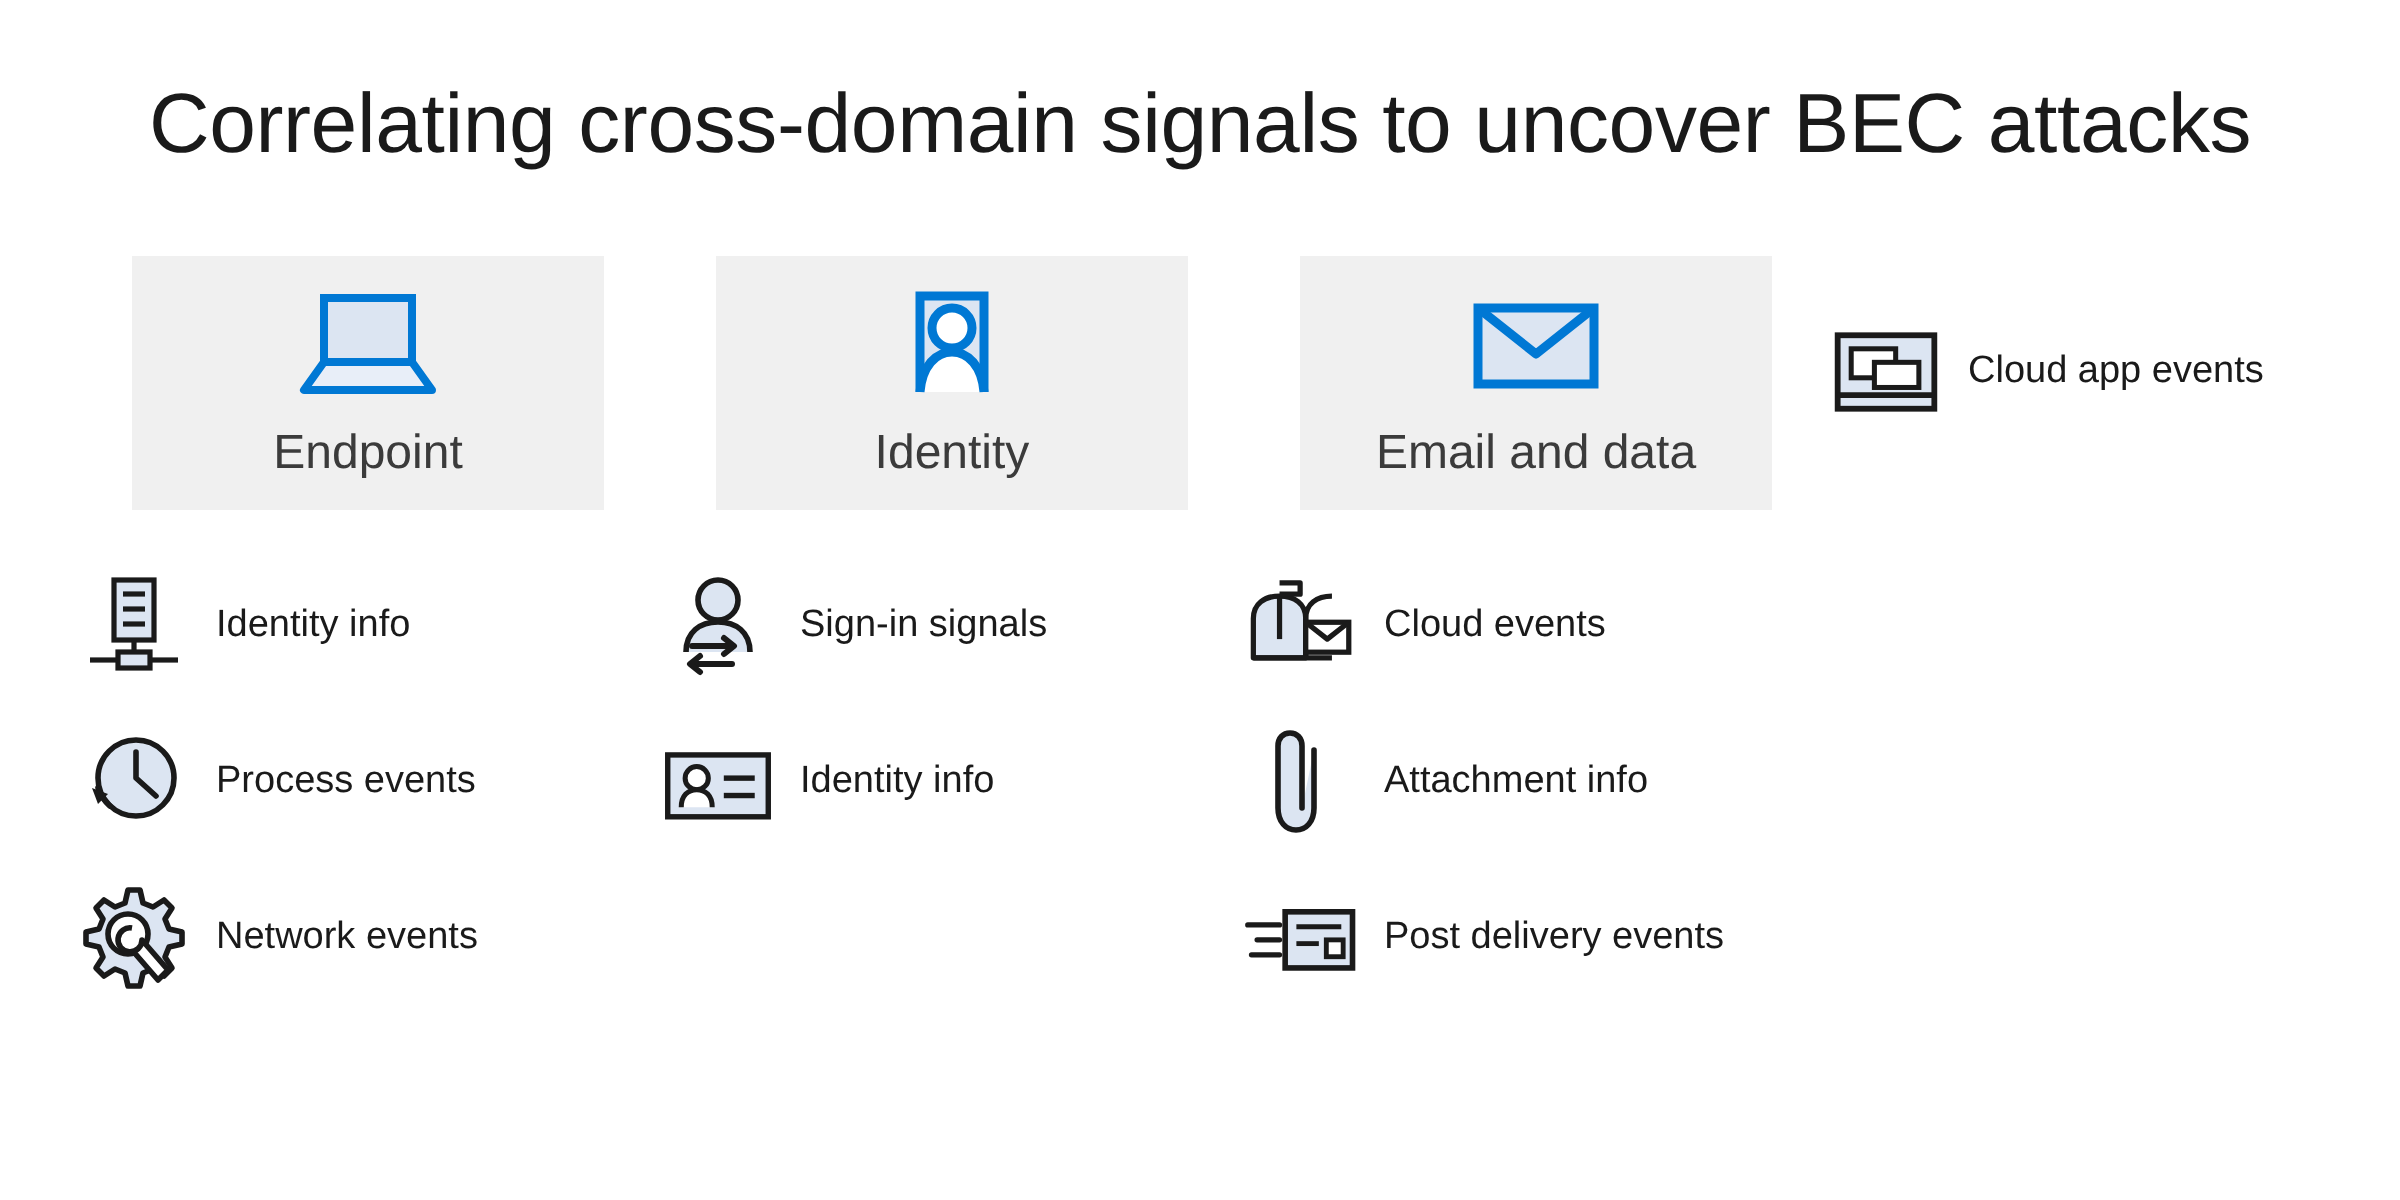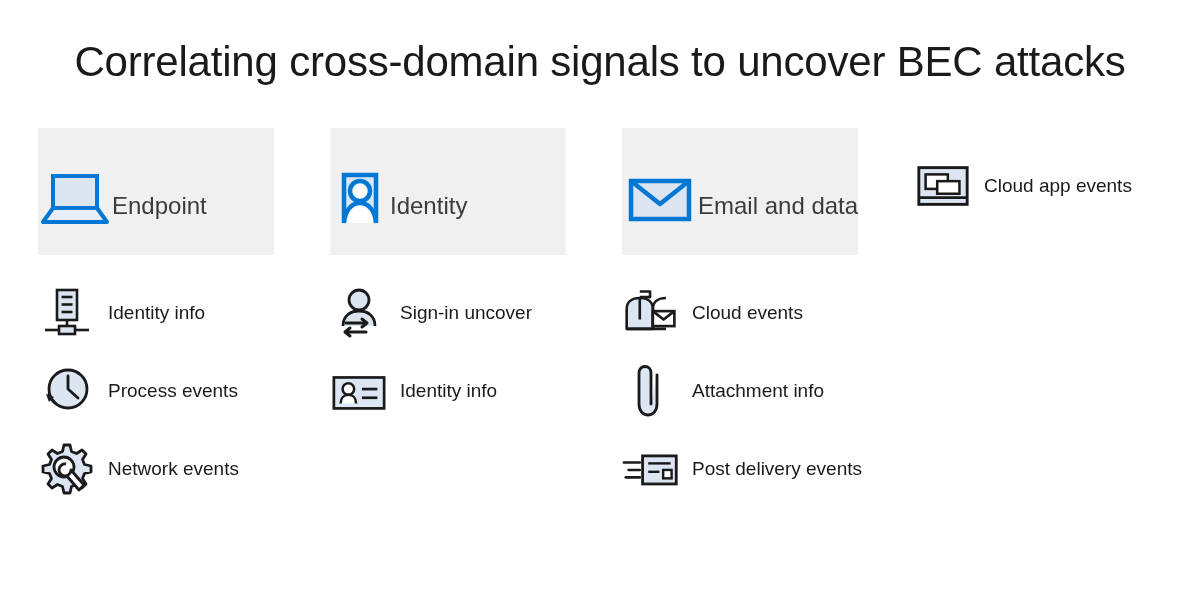--- a/index.html
+++ b/index.html
@@ -37,23 +37,25 @@
     gap: 56px;
   }
   .column { width: 236px; }
 
   
   .card {
     width: 236px;
     height: 127px;
     background: #f0f0f0;
     display: flex;
+    flex-direction: column;
     align-items: center;
     justify-content: flex-start;
     padding-top: 17px;
+    margin-left: 28px;
   }
   .card-icon {
     height: 56px;
     display: flex;
     align-items: center;
     justify-content: center;
   }
   .card-label {
     margin-top: 12px;
     font-size: 24px;
@@ -165,21 +167,21 @@
           <div class="row-icon">
             <svg width="54" height="54" viewBox="0 0 54 54">
               <circle cx="27" cy="14" r="10" fill="#dce5f2" stroke="#1a1a1a" stroke-width="2.8"></circle>
               <path d="M11 40 C11 30 18 25 27 25 C36 25 43 30 43 40" fill="#dce5f2" stroke="#1a1a1a" stroke-width="2.8" stroke-linejoin="round"></path>
               <path d="M14 37 L34 37" stroke="#1a1a1a" stroke-width="3" stroke-linecap="round"></path>
               <path d="M30 33 L35 37 L30 41" fill="none" stroke="#1a1a1a" stroke-width="3" stroke-linecap="round" stroke-linejoin="round"></path>
               <path d="M34 46 L14 46" stroke="#1a1a1a" stroke-width="3" stroke-linecap="round"></path>
               <path d="M18 42 L13 46 L18 50" fill="none" stroke="#1a1a1a" stroke-width="3" stroke-linecap="round" stroke-linejoin="round"></path>
             </svg>
           </div>
-          <div class="row-label">Sign-in uncover</div>
+          <div class="row-label">Sign-in signals</div>
         </div>
 
         <div class="row">
           <div class="row-icon">
             <svg width="60" height="54" viewBox="0 0 60 54">
               <rect x="4" y="13" width="52" height="32" fill="#dce5f2" stroke="#1a1a1a" stroke-width="2.8"></rect>
               <circle cx="19" cy="25" r="6" fill="#ffffff" stroke="#1a1a1a" stroke-width="2.6"></circle>
               <path d="M11 40 C11 34 14.5 31 19 31 C23.5 31 27 34 27 40" fill="#ffffff" stroke="#1a1a1a" stroke-width="2.6" stroke-linejoin="round"></path>
               <line x1="33" y1="25" x2="49" y2="25" stroke="#1a1a1a" stroke-width="2.8"></line>
               <line x1="33" y1="34" x2="49" y2="34" stroke="#1a1a1a" stroke-width="2.8"></line>

